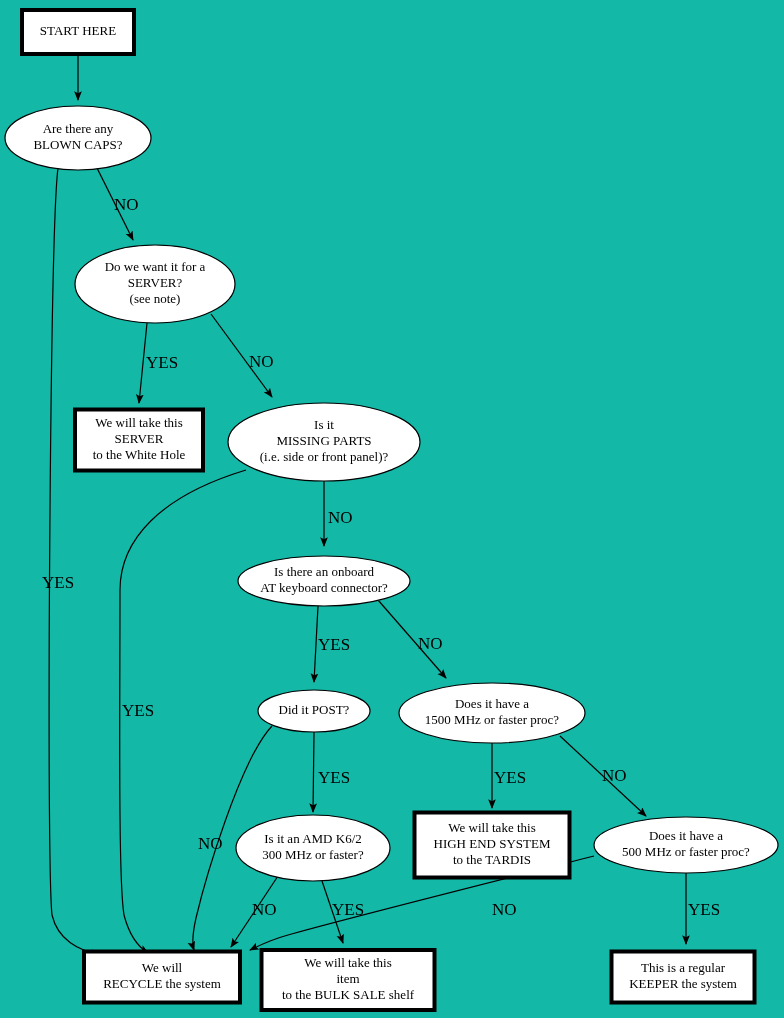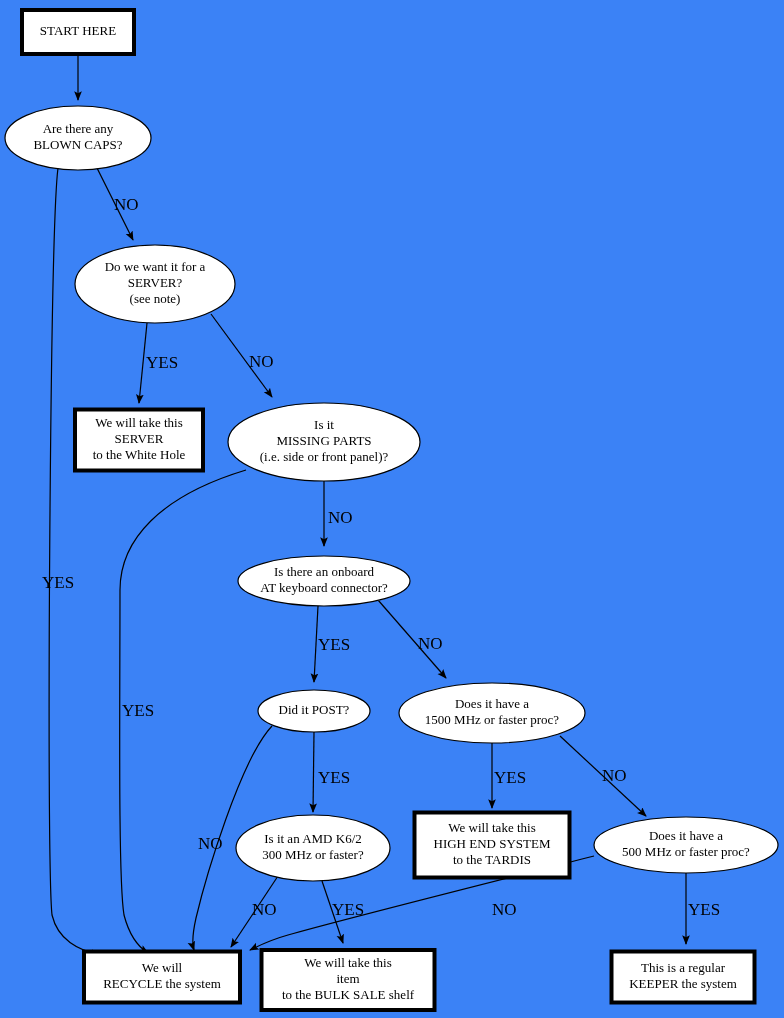--- a/index.html
+++ b/index.html
@@ -10,21 +10,21 @@
   body {
     width: 784px;
     height: 1018px;
     font-family: "Liberation Serif", "DejaVu Serif", serif;
     overflow: hidden;
   }
   #flowchart-root {
     position: relative;
     width: 784px;
     height: 1018px;
-    background: #3b82f6;
+    background: #14b8a6;
   }
   svg#flow-svg {
     position: absolute;
     top: 0;
     left: 0;
     width: 784px;
     height: 1018px;
     display: block;
   }
   .node-box {

